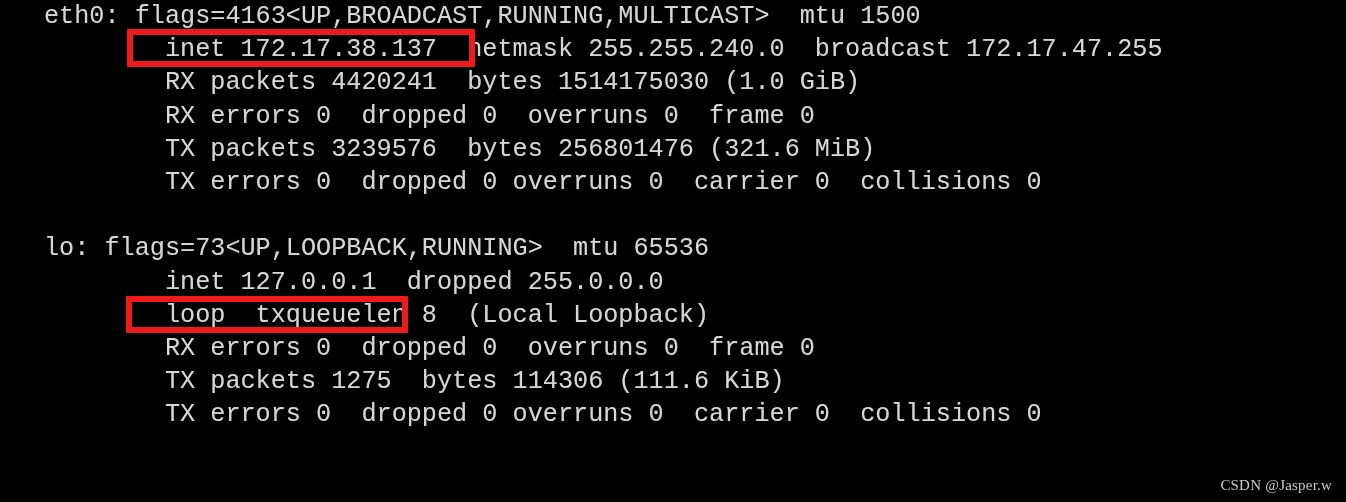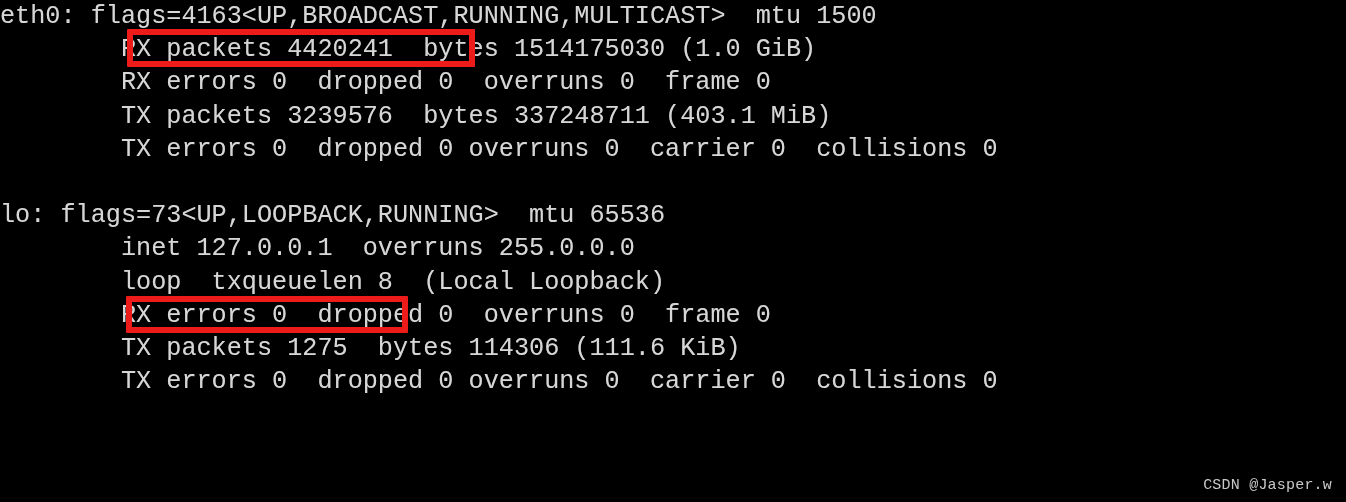--- a/index.html
+++ b/index.html
@@ -27,20 +27,21 @@
   .term-line {
     position: relative;
     height: 33.2px;
     line-height: 33.2px;
     font-size: 25.2px;
     letter-spacing: 0px;
     color: #d6d6d6;
     white-space: pre;
     font-family: "Liberation Mono", "DejaVu Sans Mono", monospace;
     text-shadow: 0 0 0.4px rgba(200,200,210,0.35);
+    padding-left: 44px;
   }
   .term-line.blank {
     color: transparent;
   }
   
   .hl-box {
     position: absolute;
     border: 6px solid #ee1b1b;
     box-sizing: border-box;
     pointer-events: none;
@@ -55,40 +56,41 @@
   #hl-lo {
     left: 126px;
     top: 296px;
     width: 282px;
     height: 37px;
   }
   #watermark {
     position: absolute;
     right: 14px;
     bottom: 8px;
-    font-family: Liberation Mono, monospace;
+    font-family: Liberation Serif, serif;
     font-size: 15px;
     color: #c9c9c9;
     letter-spacing: 0.2px;
     white-space: nowrap;
   }
 </style>
 </head>
 <body>
 
 <div id="terminal">
 
   <div class="term-line">eth0: flags=4163&lt;UP,BROADCAST,RUNNING,MULTICAST&gt;  mtu 1500</div>
+  <div class="term-line">        inet 172.17.38.137  netmask 255.255.240.0  broadcast 172.17.47.255</div>
   <div class="term-line">        RX packets 4420241  bytes 1514175030 (1.0 GiB)</div>
   <div class="term-line">        RX errors 0  dropped 0  overruns 0  frame 0</div>
-  <div class="term-line">        TX packets 3239576  bytes 337248711 (403.1 MiB)</div>
+  <div class="term-line">        TX packets 3239576  bytes 256801476 (321.6 MiB)</div>
   <div class="term-line">        TX errors 0  dropped 0 overruns 0  carrier 0  collisions 0</div>
   <div class="term-line blank"></div>
   <div class="term-line">lo: flags=73&lt;UP,LOOPBACK,RUNNING&gt;  mtu 65536</div>
-  <div class="term-line">        inet 127.0.0.1  overruns 255.0.0.0</div>
+  <div class="term-line">        inet 127.0.0.1  dropped 255.0.0.0</div>
   <div class="term-line">        loop  txqueuelen 8  (Local Loopback)</div>
   <div class="term-line">        RX errors 0  dropped 0  overruns 0  frame 0</div>
   <div class="term-line">        TX packets 1275  bytes 114306 (111.6 KiB)</div>
   <div class="term-line">        TX errors 0  dropped 0 overruns 0  carrier 0  collisions 0</div>
 
   <div class="hl-box" id="hl-eth0"></div>
   <div class="hl-box" id="hl-lo"></div>
 
   <div id="watermark">CSDN @Jasper.w</div>
 </div>

